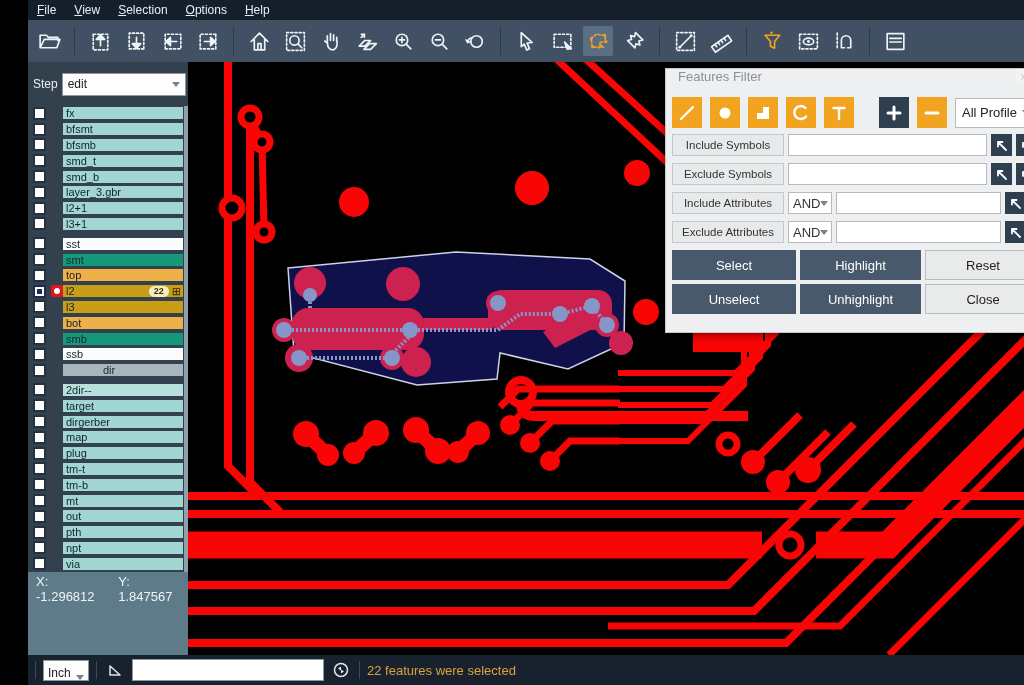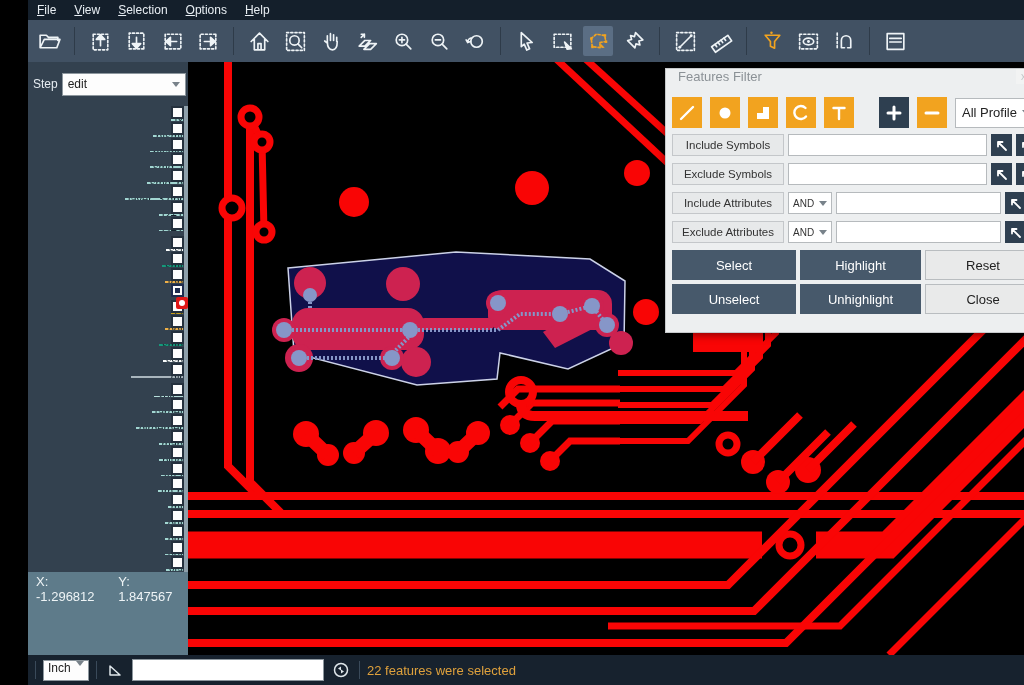--- a/index.html
+++ b/index.html
@@ -26,21 +26,21 @@
   .sidebar{position:absolute;left:0;top:62px;width:160px;height:593px;background:#33414f;
            display:flex;flex-direction:column;}
   .steprow{height:44px;display:flex;align-items:center;padding:0 2px;gap:4px;}
   .steplabel{color:#e7edf2;font-size:12px;padding-left:3px;}
   .stepselect{flex:1;height:21px;background:#fdfdfd;border:1px solid #8d979e;display:flex;
               align-items:center;justify-content:space-between;padding:0 5px;font-size:12px;color:#222;}
   .chev{width:0;height:0;border-left:4px solid transparent;border-right:4px solid transparent;
         border-top:5px solid #78828a;}
   .layer-list{position:relative;}
   .lgap{height:4px;}
-  .lrow{display:flex;height:14.8px;margin-bottom:1px;align-items:flex-end;flex-direction:column;}
+  .lrow{display:flex;height:14.8px;margin-bottom:1px;align-items:center;}
   .lcheck{width:22px;display:flex;align-items:center;justify-content:center;flex:none;}
   .lcheck .box{width:9px;height:9px;background:#fdfdfd;border:2px solid #25313e;}
   .lrow.sel .lcheck .box{background:#fdfdfd;box-shadow:inset 0 0 0 2px #fdfdfd, inset 0 0 0 6px #1d2b4e;border-color:#1d2b4e;}
   .lind{width:13px;flex:none;display:flex;align-items:center;justify-content:center;}
   .lind .dot{display:none;}
   .lrow.sel .lind .dot{display:block;width:12px;height:12px;background:#e01717;border-radius:2px;position:relative;}
   .lrow.sel .lind .dot::after{content:"";position:absolute;left:3px;top:3px;width:6px;height:6px;background:#fff;border-radius:50%;}
   .lname{flex:1;margin-right:5px;font-size:11px;color:#14242d;display:flex;align-items:center;
          padding-left:3px;gap:3px;overflow:hidden;white-space:nowrap;}
   .c-teal .lname{background:#a2d6d2;}
@@ -72,35 +72,35 @@
   .dtool{width:30px;height:31px;background:#f2a31f;display:flex;align-items:center;justify-content:center;flex:none;}
   .dtool svg{width:20px;height:20px;stroke:#fff;fill:none;stroke-width:2.4;stroke-linecap:round;stroke-linejoin:round;}
   .dtool.navy{background:#2e3f50;}
   .dtools .spacer{width:9px;flex:none;}
   .profile{margin-left:auto;width:92px;height:30px;background:#fff;border:1px solid #b6babd;
            display:flex;align-items:center;justify-content:space-between;padding:0 6px;font-size:13px;color:#222;box-sizing:border-box;}
   .frow{display:flex;align-items:center;margin:0 6px 7px 6px;gap:4px;height:22px;}
   .flabel{width:112px;height:22px;background:#e7e9ea;border:1px solid #c4c7ca;font-size:11.5px;color:#333;
           display:flex;align-items:center;justify-content:center;box-sizing:border-box;flex:none;}
   .fand{width:44px;height:22px;background:#fff;border:1px solid #b6babd;display:flex;align-items:center;
-        justify-content:space-between;padding:0 4px;font-size:10px;color:#333;box-sizing:border-box;flex:none;}
+        justify-content:space-between;padding:0 4px;font-size:13px;color:#333;box-sizing:border-box;flex:none;}
   .finput{flex:1;height:22px;background:#fff;border:1px solid #b6babd;box-sizing:border-box;font-size:12px;padding:0 4px;
           font-family:"Liberation Sans",sans-serif;}
   .fbtn{width:21px;height:22px;background:#2e3f50;flex:none;display:flex;align-items:center;justify-content:center;}
   .fbtn svg{width:15px;height:15px;stroke:#fff;fill:none;stroke-width:1.8;stroke-linecap:round;}
   .dactions{display:grid;grid-template-columns:124px 121px 116px;grid-gap:4px;margin:4px 6px;}
   .abtn{height:28px;font-size:13px;display:flex;align-items:center;justify-content:center;border:1px solid transparent;}
   .abtn.dark{background:#47596b;color:#fff;}
   .abtn.light{background:#e9eaea;color:#222;border:1px solid #b9bdc0;}
 
   
   .statusbar{position:absolute;left:0;top:655px;width:1024px;height:30px;background:#17222e;
              display:flex;align-items:center;color:#e8eef3;}
   .ssep{width:1px;height:18px;background:#3a4a5a;margin:0 7px;flex:none;}
-  .unitselect{width:46px;height:21px;background:#fdfdfd;border:1px solid #8d979e;display:flex;align-items:flex-start;
+  .unitselect{width:46px;height:21px;background:#fdfdfd;border:1px solid #8d979e;display:flex;align-items:flex-end;
               justify-content:space-between;padding:0 4px;font-size:12px;color:#222;box-sizing:border-box;}
   .sicon{width:22px;height:22px;display:flex;align-items:center;justify-content:center;}
   .sicon svg{width:18px;height:18px;stroke:#dfe6ea;fill:none;stroke-width:1.5;stroke-linecap:round;stroke-linejoin:round;}
   .sinput{width:192px;height:22px;background:#fff;border:1px solid #8d979e;box-sizing:border-box;margin:0 6px;
           font-family:"Liberation Sans",sans-serif;font-size:12px;padding:0 5px;}
   .smsg{color:#dfa13c;font-size:13px;}
 </style>
 </head>
 <body>
 

